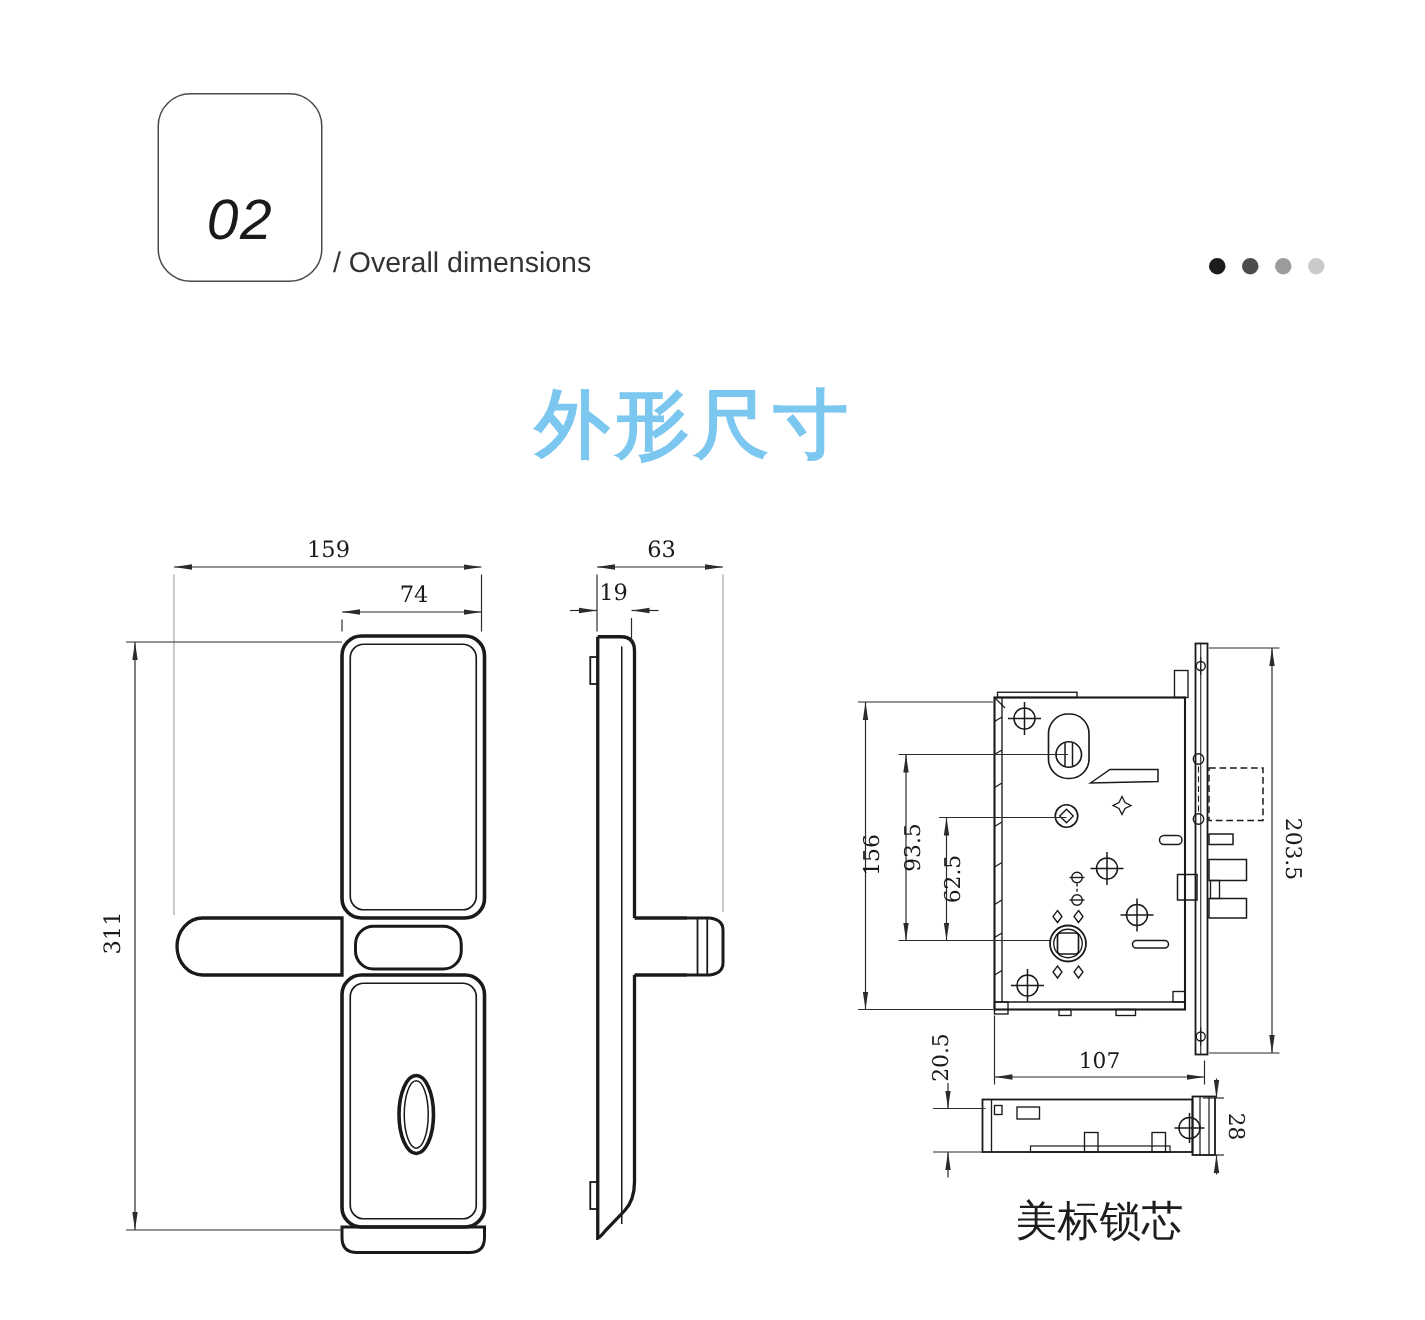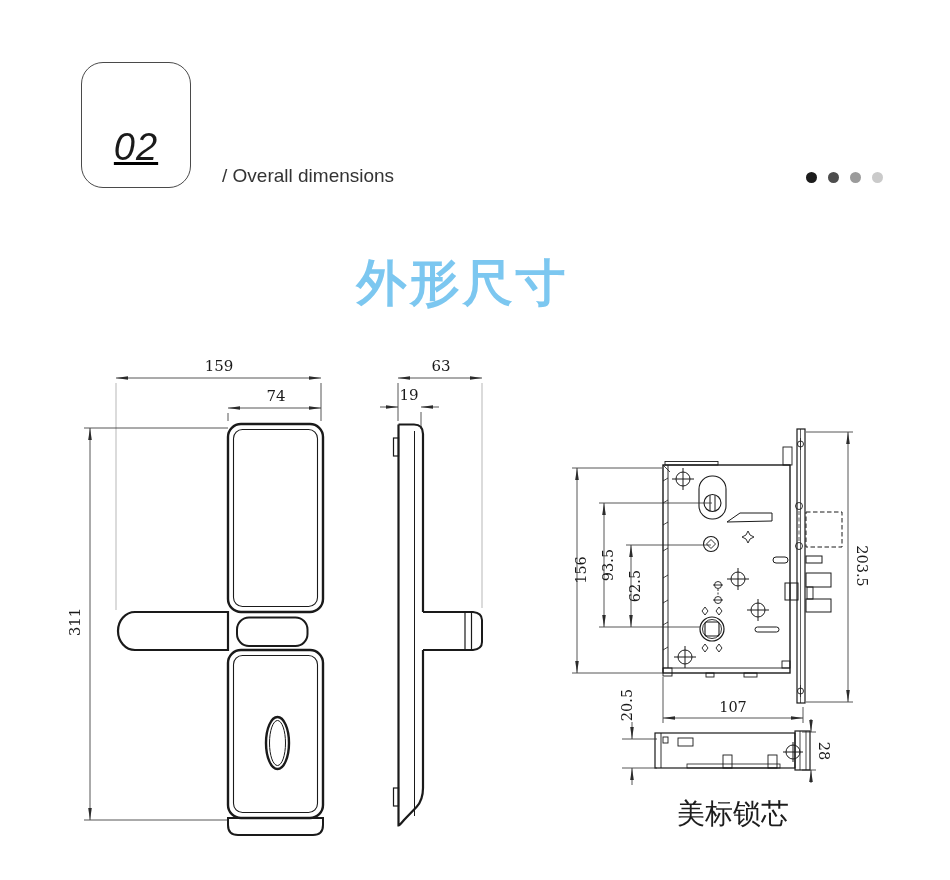--- a/index.html
+++ b/index.html
@@ -1,21 +1,21 @@
 <!DOCTYPE html>
 <html><head>
 <meta charset="utf-8">
 <style>
   html,body{margin:0;padding:0;background:#ffffff;}
   #page{position:relative;width:950px;height:880px;background:#fff;overflow:hidden;
         font-family:"Liberation Sans",sans-serif;}
   
-  #badge{position:absolute;left:81px;top:62px;width:110px;height:126px;
+  #badge{position:absolute;left:105px;top:62px;width:110px;height:126px;
          border:1.6px solid #4a4a4a;border-radius:22px;box-sizing:border-box;
-         display:flex;align-items:flex-end;justify-content:center;padding-bottom:18px;text-decoration:underline;}
+         display:flex;align-items:flex-end;justify-content:center;padding-bottom:18px;}
   #badge .num{font-style:italic;font-size:38px;color:#1a1a1a;letter-spacing:1px;
          font-family:"Liberation Sans",sans-serif;}
   #subtitle{position:absolute;left:222px;top:165px;font-size:19px;color:#333;}
   #dots{position:absolute;left:806px;top:172px;display:flex;gap:11px;}
   #dots .dot{width:11px;height:11px;border-radius:50%;}
   
   #page-title{position:absolute;left:0;top:250px;width:925px;text-align:center;
          font-size:50px;font-weight:bold;letter-spacing:3px;
          font-family:"DejaVu Sans",sans-serif;}
   

